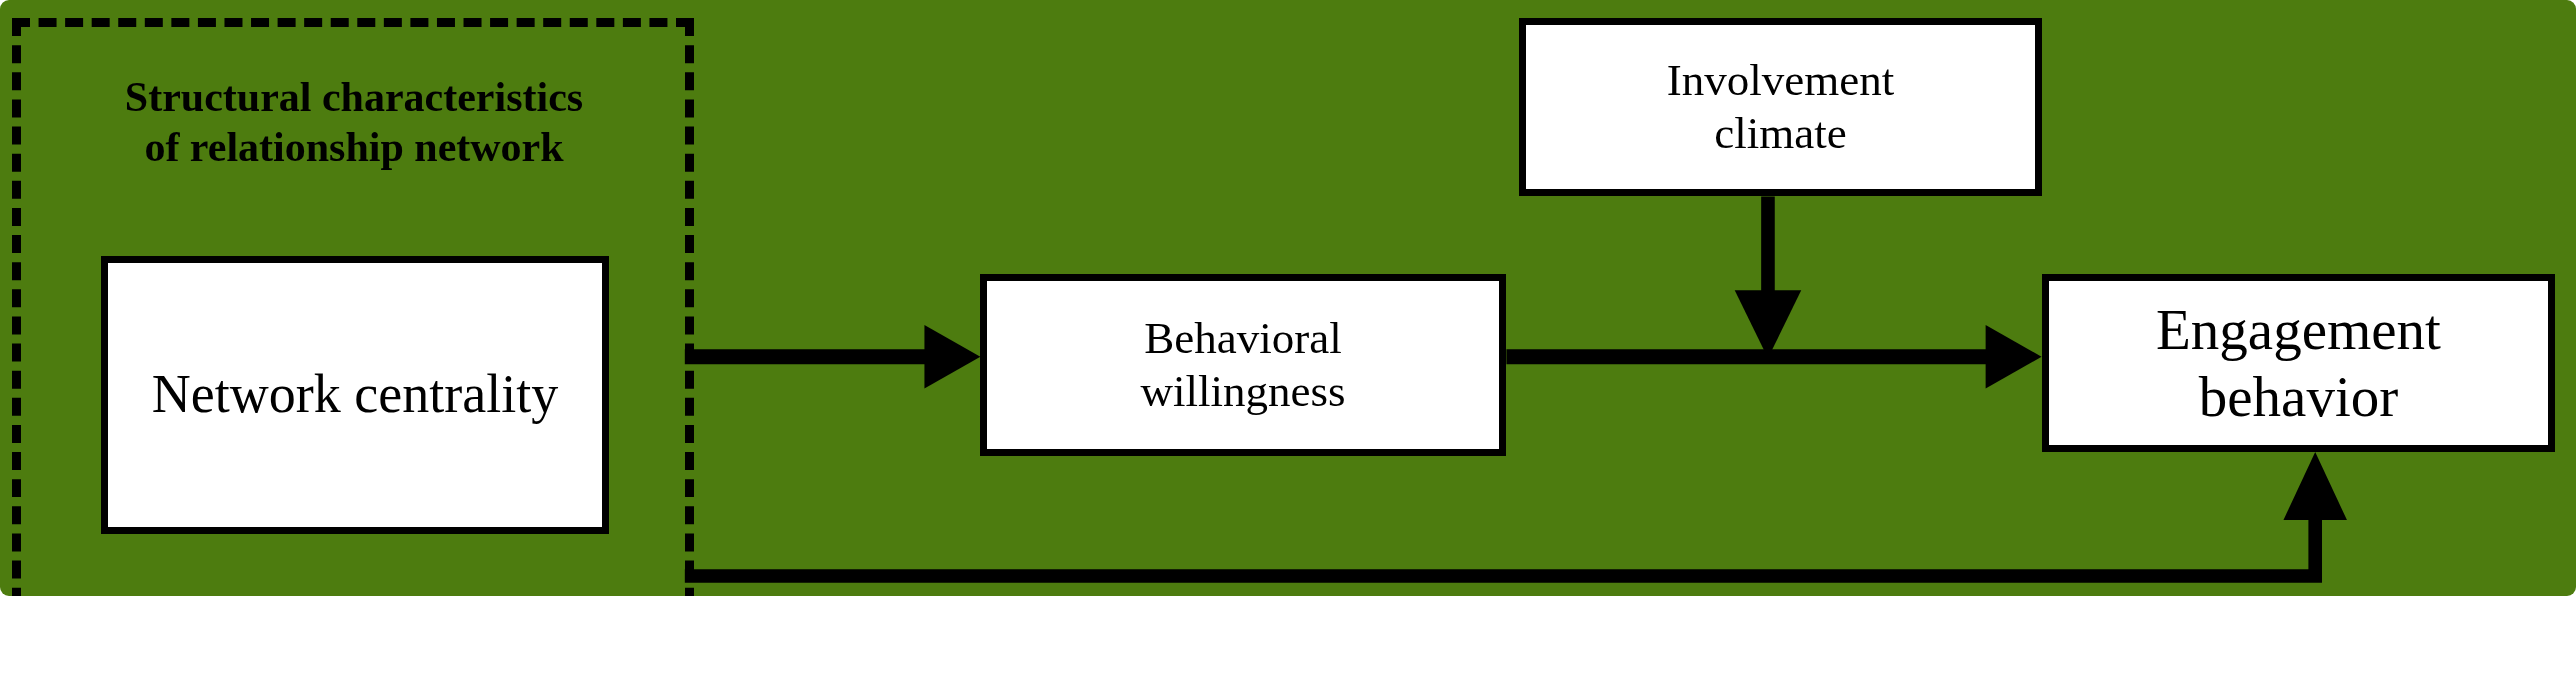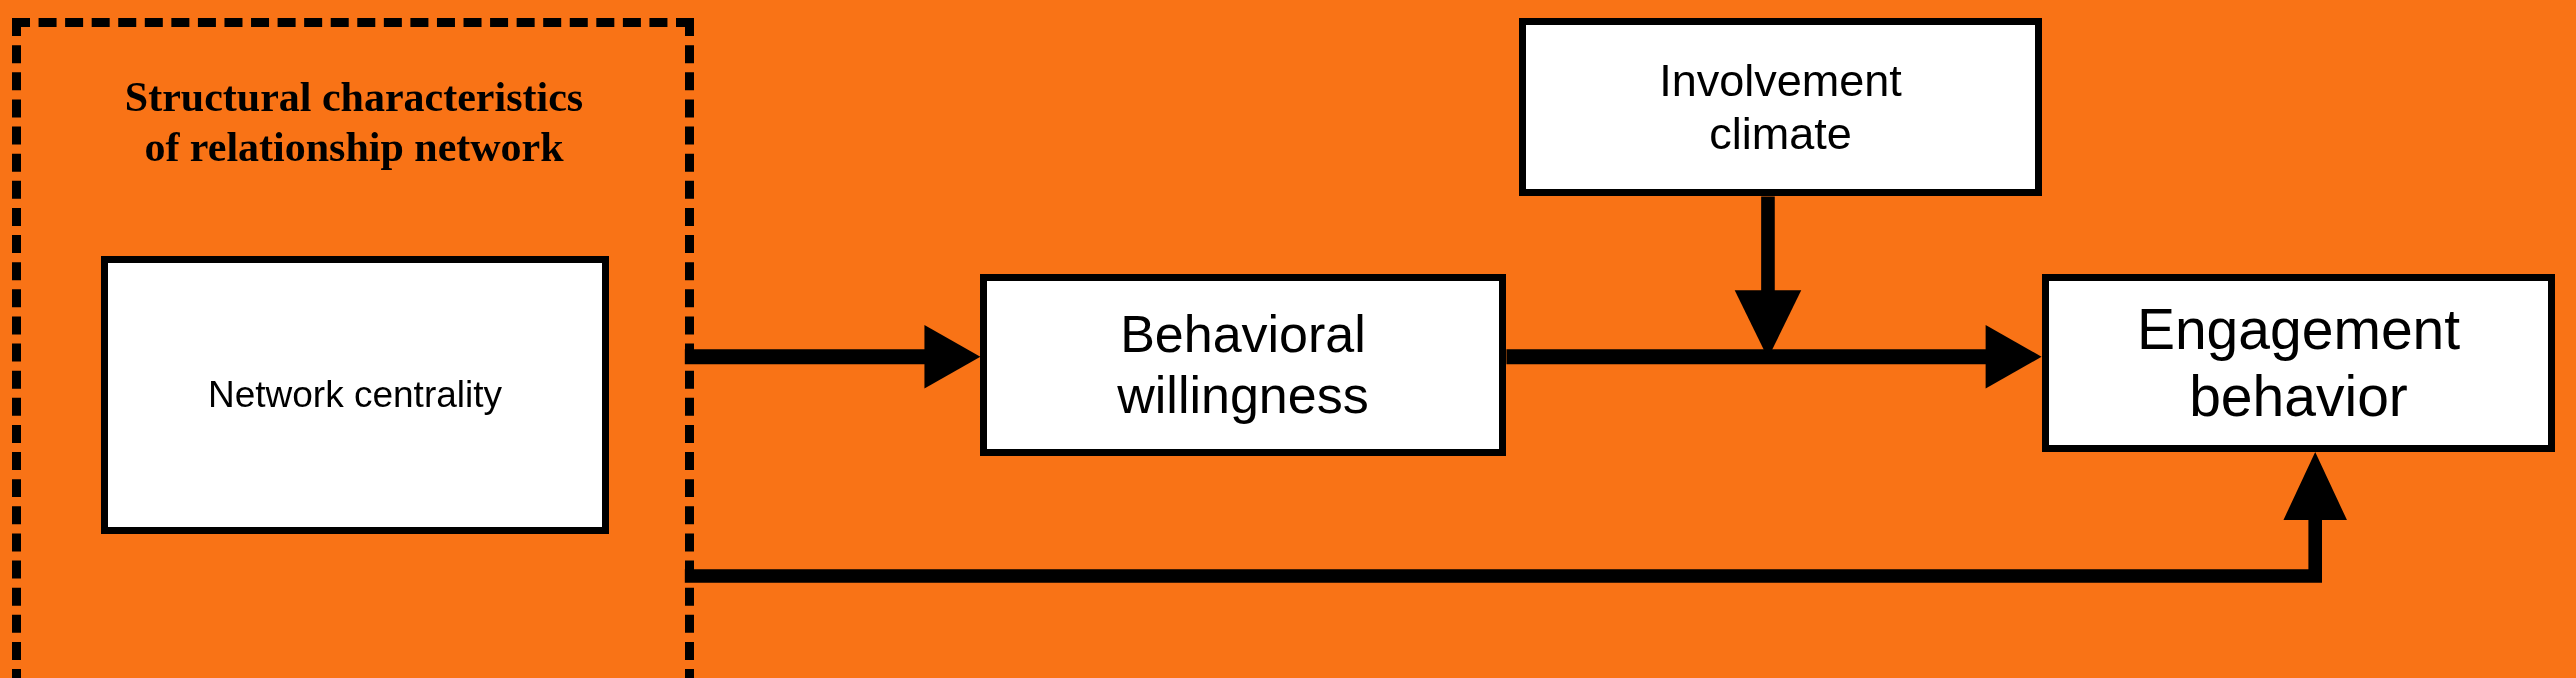--- a/index.html
+++ b/index.html
@@ -6,44 +6,45 @@
     margin: 0;
     padding: 0;
     background: #ffffff;
   }
   body {
     font-family: "Liberation Serif", "DejaVu Serif", serif;
   }
   #diagram-root {
     position: relative;
     width: 2576px;
-    height: 678px;
-    background: #f97316;
+    height: 596px;
+    background: #4d7c0f;
     overflow: hidden;
+    border-radius: 9px;
   }
   .svg-layer {
     position: absolute;
     left: 0;
     top: 0;
     width: 2576px;
     height: 678px;
   }
   .node-box {
     position: absolute;
     box-sizing: border-box;
     background: #ffffff;
     border: 7.6px solid #000000;
     display: flex;
     align-items: center;
     justify-content: center;
     text-align: center;
     z-index: 3;
   }
   .node-label {
-    font-family: Liberation Sans, sans-serif;
+    font-family: Liberation Serif, serif;
     font-weight: 400;
     color: #000000;
     line-height: 1.18;
     white-space: pre-line;
   }
   
   #group-frame {
     position: absolute;
     left: 12px;
     top: 18px;
@@ -69,29 +70,29 @@
     z-index: 4;
   }
   
   #node-network-centrality {
     left: 101px;
     top: 256px;
     width: 508px;
     height: 278px;
     z-index: 3;
   }
-  #node-network-centrality .node-label { font-size: 37px; }
+  #node-network-centrality .node-label { font-size: 54px; }
 
   #node-behavioral-willingness {
     left: 980px;
     top: 274px;
     width: 526px;
     height: 182px;
   }
-  #node-behavioral-willingness .node-label { font-size: 52px; }
+  #node-behavioral-willingness .node-label { font-size: 45px; }
 
   #node-involvement-climate {
     left: 1519px;
     top: 18px;
     width: 523px;
     height: 178px;
   }
   #node-involvement-climate .node-label { font-size: 45px; }
 
   #node-engagement-behavior {

